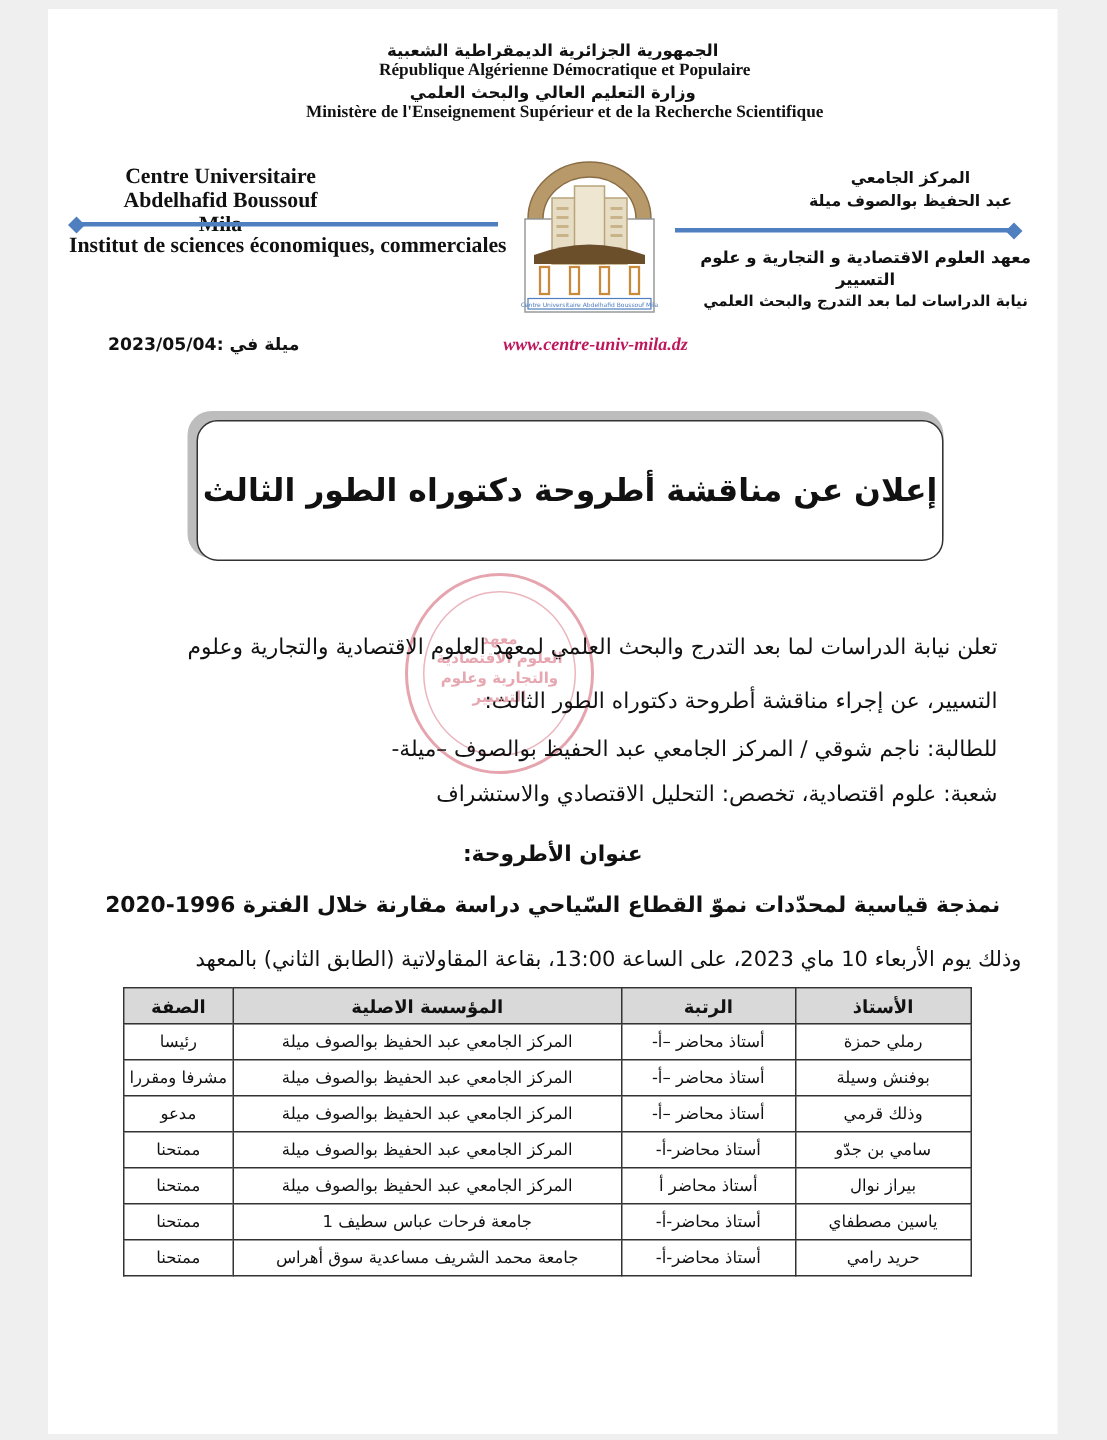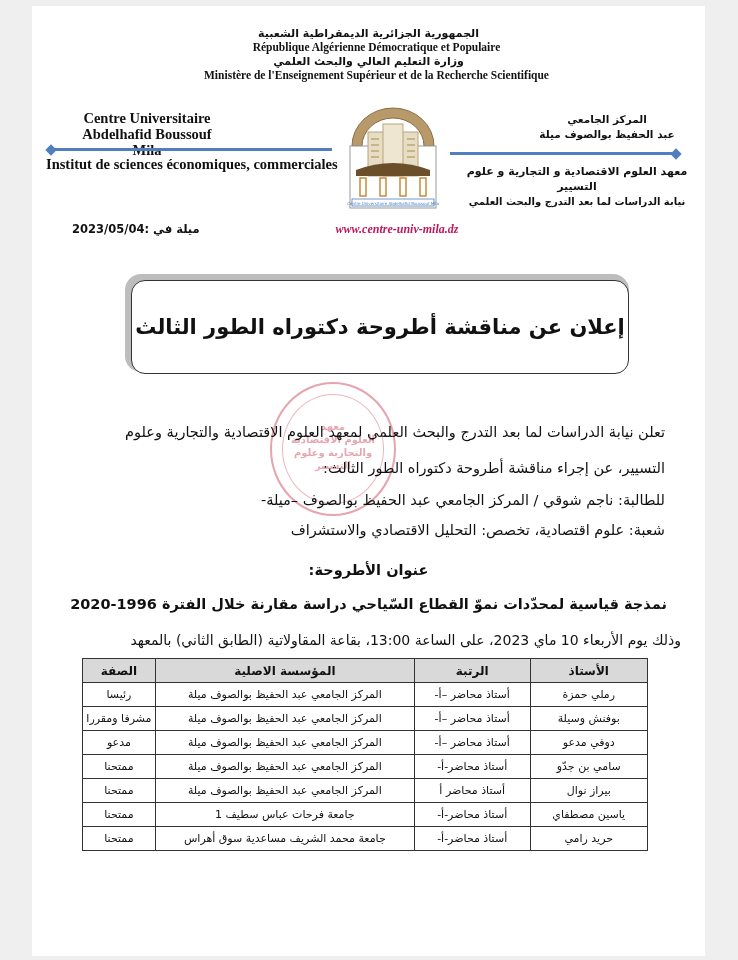--- a/index.html
+++ b/index.html
@@ -131,21 +131,21 @@
           <td>المركز الجامعي عبد الحفيظ بوالصوف ميلة</td>
           <td>رئيسا</td>
         </tr>
         <tr>
           <td>بوفنش وسيلة</td>
           <td>أستاذ محاضر –أ-</td>
           <td>المركز الجامعي عبد الحفيظ بوالصوف ميلة</td>
           <td>مشرفا ومقررا</td>
         </tr>
         <tr>
-          <td>دوفي مدعو</td>
+          <td>وذلك قرمي</td>
           <td>أستاذ محاضر –أ-</td>
           <td>المركز الجامعي عبد الحفيظ بوالصوف ميلة</td>
           <td>مدعو</td>
         </tr>
         <tr>
           <td>سامي بن جدّو</td>
           <td>أستاذ محاضر-أ-</td>
           <td>المركز الجامعي عبد الحفيظ بوالصوف ميلة</td>
           <td>ممتحنا</td>
         </tr>

